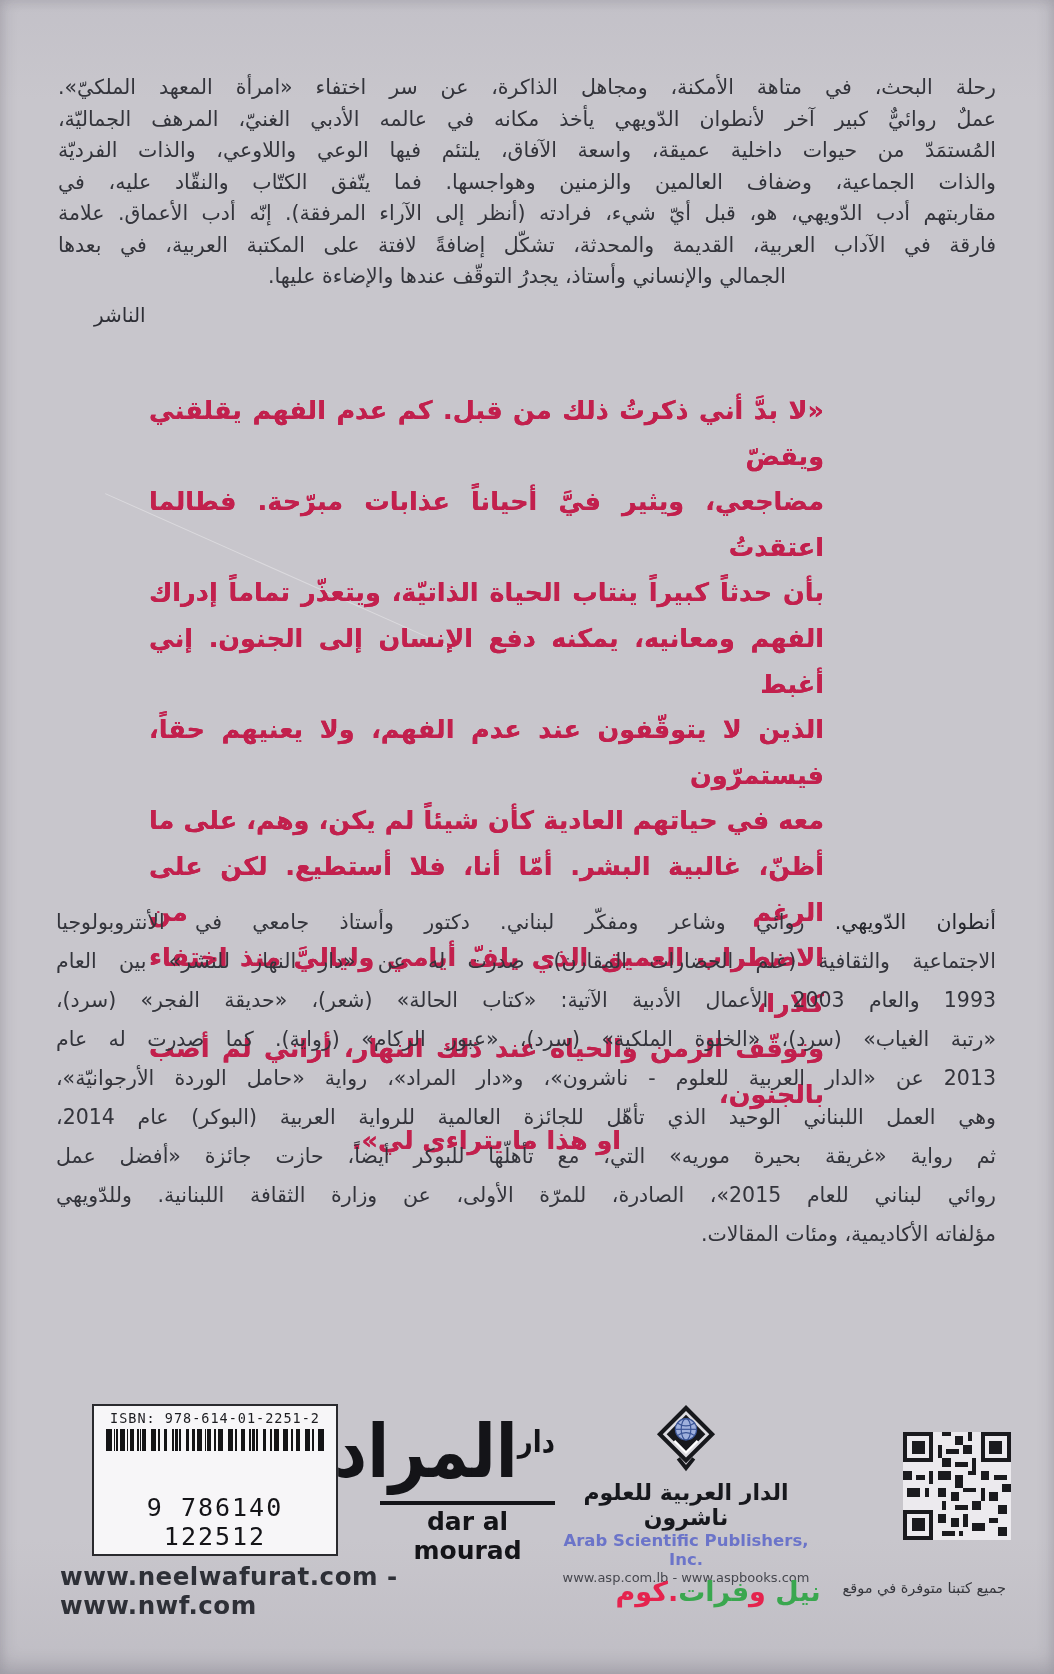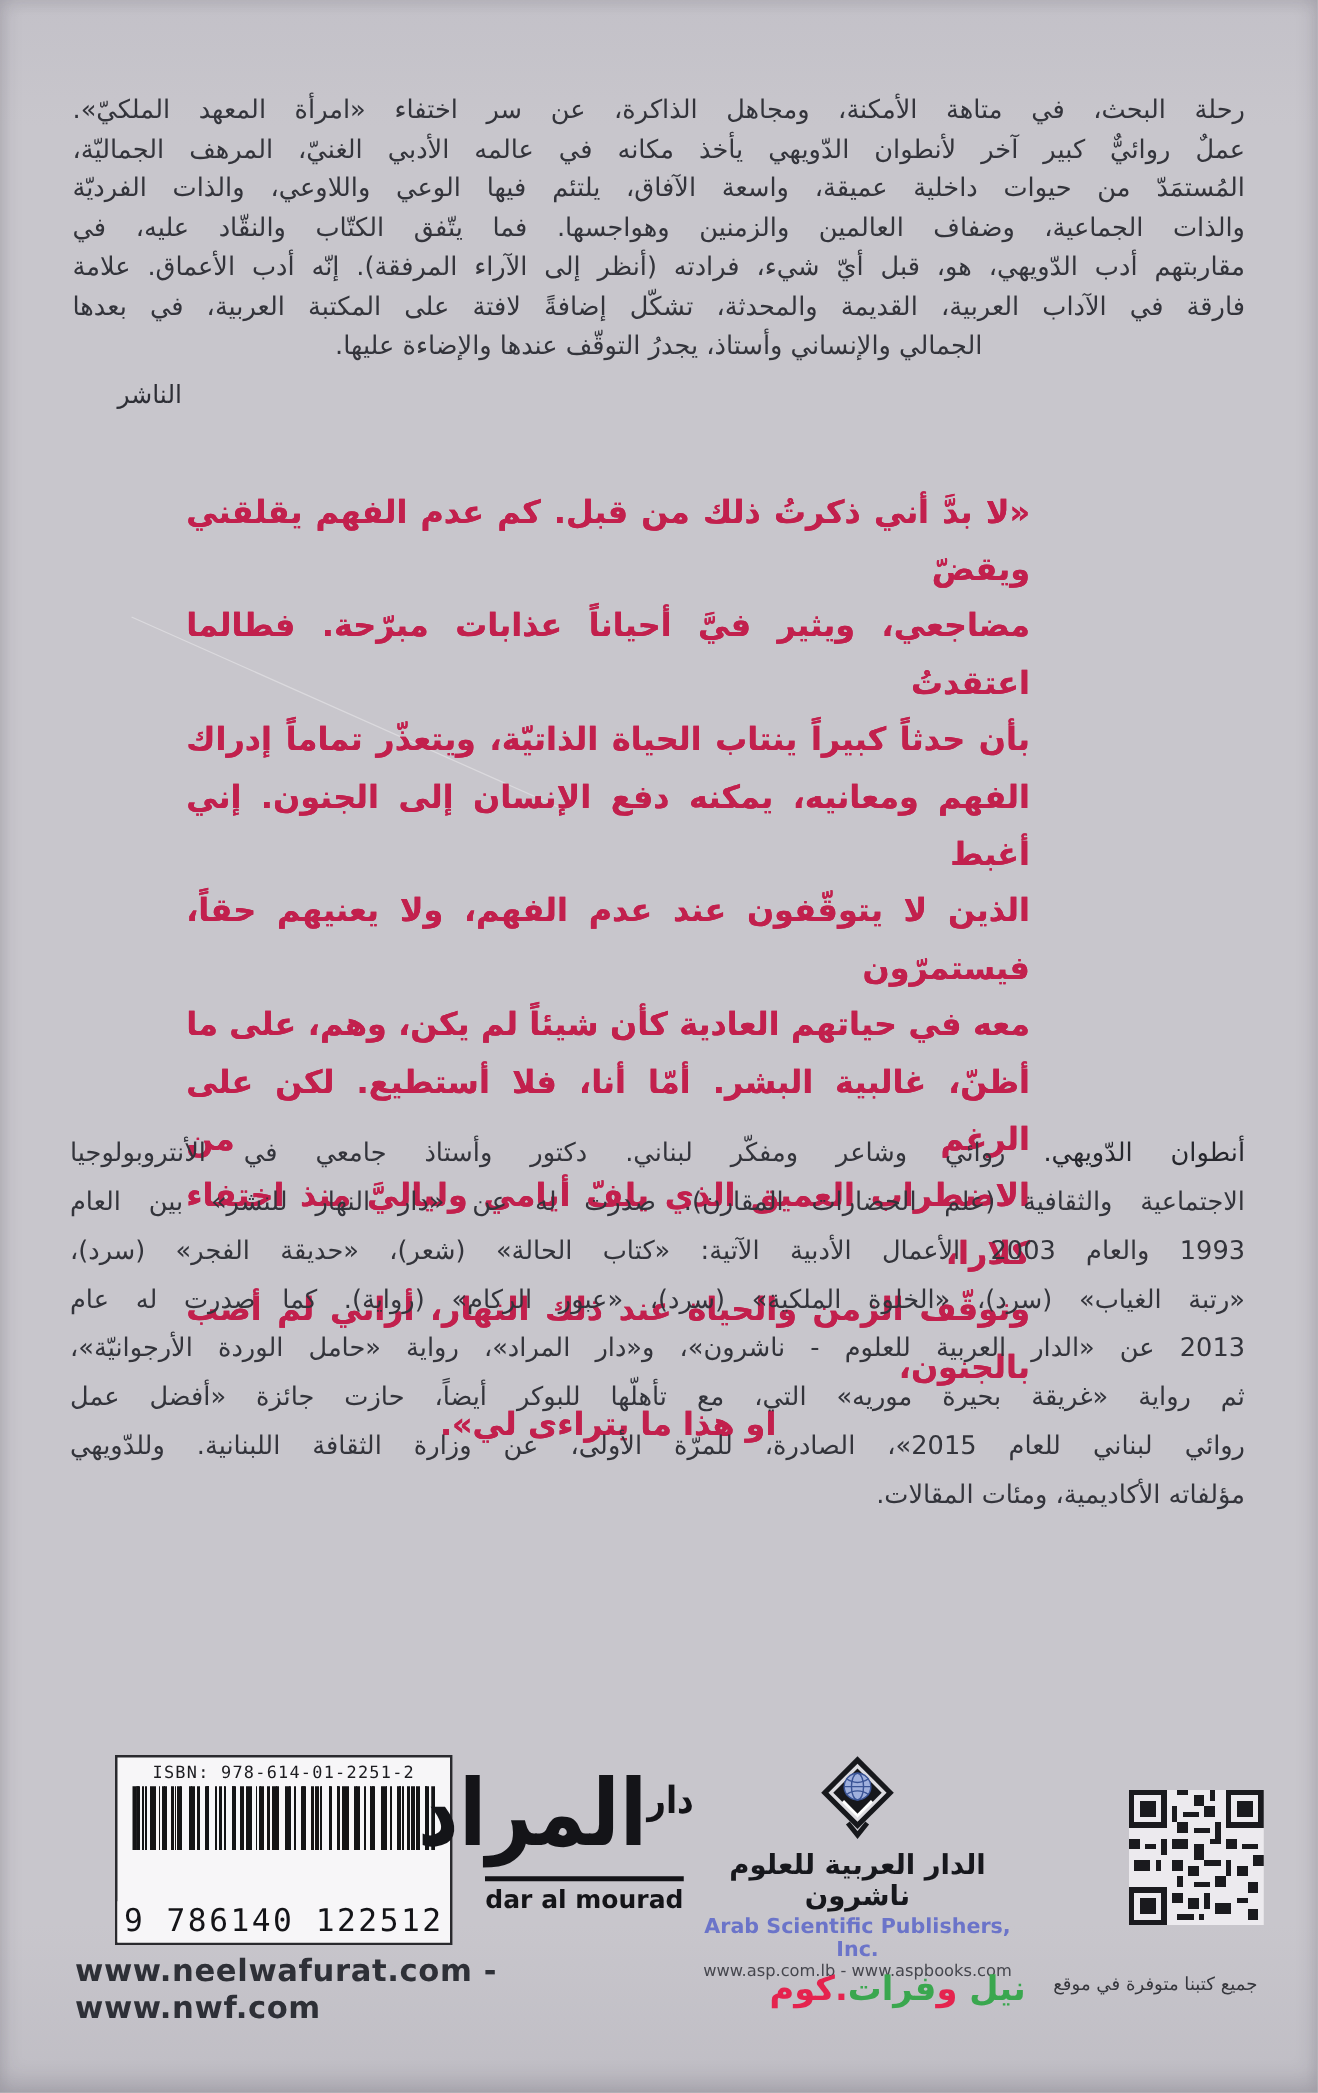--- a/index.html
+++ b/index.html
@@ -26,39 +26,39 @@
 
   .quote{ position:absolute; top:388px; right:230px; left:149px;
     color:#c2204d; font-weight:bold; font-size:25.5px; line-height:45.6px;
     text-shadow:0 0 .4px #c2204d;}
 
   .bio{ position:absolute; top:903px; right:58px; left:56px;
     color:#33343b; font-size:20.5px; line-height:39px;}
   .bio .name{ font-weight:normal; color:#26272d;}
 
   
-  .barcode-box{ position:absolute; left:92px; top:1404px; width:270px; height:152px;
+  .barcode-box{ position:absolute; left:92px; top:1404px; width:246px; height:152px;
     background:#f7f6f8; border:2px solid #2a2a2e; box-sizing:border-box;
     display:flex; flex-direction:column; align-items:stretch; direction:ltr;}
   .isbn-label{ font-family:"DejaVu Sans Mono",monospace; font-size:13.5px; letter-spacing:1px;
     color:#1c1c20; text-align:center; padding-top:4px;}
   .bars{ flex:1; margin:3px 12px 0 12px;
     background-image:
       repeating-linear-gradient(90deg,#141416 0 2px,transparent 2px 7px),
       repeating-linear-gradient(90deg,#141416 0 3px,transparent 3px 11px),
       repeating-linear-gradient(90deg,transparent 0 5px,#141416 5px 6px,transparent 6px 13px);
     border-left:3px solid #141416; border-right:3px solid #141416;}
   .barcode-number{ font-family:"DejaVu Sans Mono",monospace; font-size:25px; color:#141418;
     text-align:center; letter-spacing:2px; padding:1px 0 3px 0; background:#f7f6f8;margin-top:41px;}
 
   .mourad{ position:absolute; left:380px; top:1408px; width:175px; text-align:center; direction:rtl;}
   .mourad-mark{ font-weight:bold; color:#141418; font-size:64px; line-height:82px;
     letter-spacing:-3px; transform:scaleY(1.15); transform-origin:bottom;}
   .mourad-mark .dar-small{ font-size:26px; vertical-align:super; letter-spacing:0;}
-  .mourad-latin{ direction:ltr; font-size:20px; font-weight:bold; color:#141418; margin-top:2px;
+  .mourad-latin{ direction:ltr; font-size:25px; font-weight:bold; color:#141418; margin-top:2px;
     border-top:4px solid #141418; padding-top:2px; display:inline-block;}
 
   .asp{ position:absolute; left:548px; top:1404px; width:276px; text-align:center;}
   .asp-arabic{ font-weight:bold; font-size:22px; color:#17181d; margin-top:2px;}
   .asp-english{ direction:ltr; font-weight:bold; font-size:16.5px; color:#6b74c9; margin-top:1px;}
   .asp-sites{ direction:ltr; font-size:13px; color:#46474e; margin-top:1px;}
 
   .qr{ position:absolute; left:903px; top:1432px; width:108px; height:108px;}
 
   .bottom-bar{ position:absolute; left:60px; right:48px; top:1567px; height:48px;
@@ -99,20 +99,21 @@
     <div class="jline">وتوقّف الزمن والحياة عند ذلك النهار، أراني لم أصب بالجنون،</div>
     <div class="jline center">او هذا ما يتراءى لي».</div>
   </section>
 
   <section class="bio">
     <div class="jline"><span class="name">أنطوان الدّويهي.</span> <span>روائي وشاعر ومفكّر لبناني. دكتور وأستاذ جامعي في الأنتروبولوجيا</span></div>
     <div class="jline">الاجتماعية والثقافية (علم الحضارات المقارن). صدرت له عن «دار النهار للنشر» بين العام</div>
     <div class="jline">1993 والعام 2003 الأعمال الأدبية الآتية: «كتاب الحالة» (شعر)، «حديقة الفجر» (سرد)،</div>
     <div class="jline">«رتبة الغياب» (سرد)، «الخلوة الملكية» (سرد)، «عبور الركام» (رواية). كما صدرت له عام</div>
     <div class="jline">2013 عن «الدار العربية للعلوم - ناشرون»، و«دار المراد»، رواية «حامل الوردة الأرجوانيّة»،</div>
+    <div class="jline">وهي العمل اللبناني الوحيد الذي تأهّل للجائزة العالمية للرواية العربية (البوكر) عام 2014،</div>
     <div class="jline">ثم رواية «غريقة بحيرة موريه» التي، مع تأهلّها للبوكر أيضاً، حازت جائزة «أفضل عمل</div>
     <div class="jline">روائي لبناني للعام 2015»، الصادرة، للمرّة الأولى، عن وزارة الثقافة اللبنانية. وللدّويهي</div>
     <div class="jline start">مؤلفاته الأكاديمية، ومئات المقالات.</div>
   </section>
 
   <div class="barcode-box">
     <div class="isbn-label">ISBN: 978-614-01-2251-2</div>
     <div class="bars"></div>
     <div class="barcode-number">9 786140 122512</div>
   </div>

